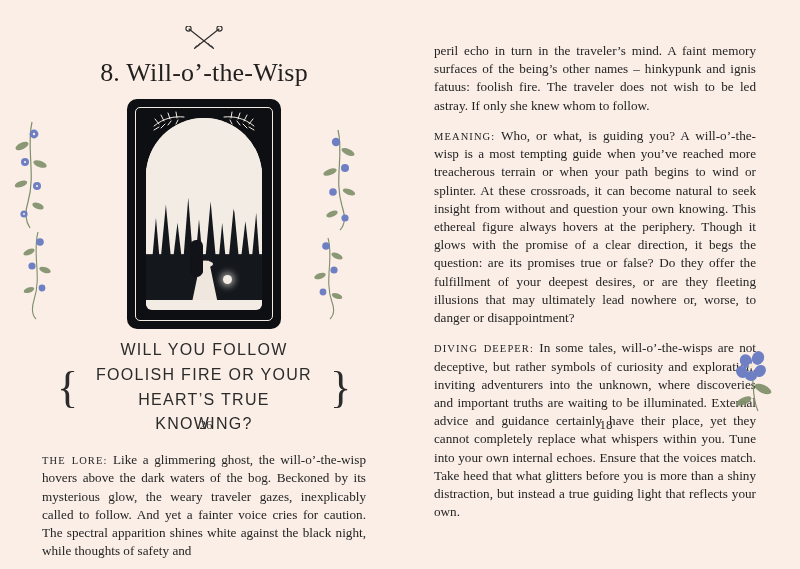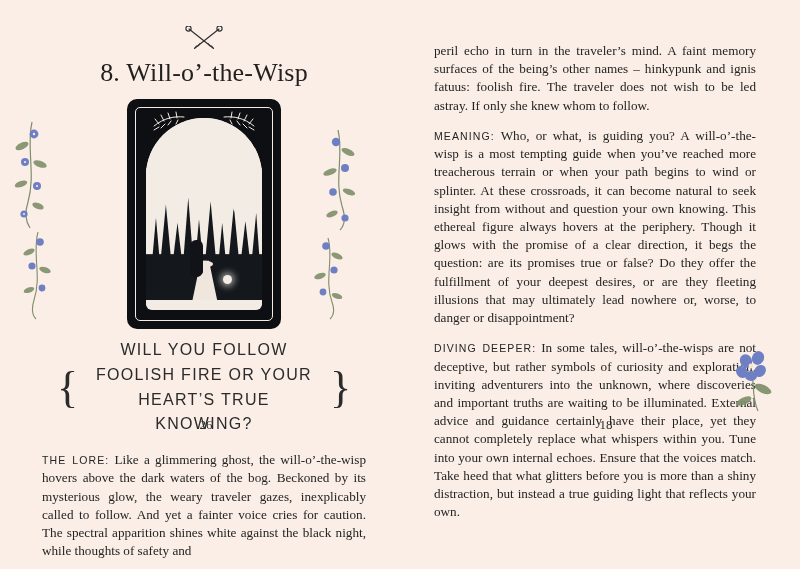--- a/index.html
+++ b/index.html
@@ -171,21 +171,21 @@
     line-height: 1.38;
     text-align: justify;
     color: #242424;
     margin: 0 0 11px 0;
     hyphens: auto;
   }
   .page-right .body-text {
     margin-bottom: 12px;
   }
   .label {
-    font-family: Liberation Sans, sans-serif;
+    font-family: Liberation Serif, serif;
     font-size: 10.5px;
     letter-spacing: 1.1px;
     text-transform: uppercase;
     color: #242424;
   }
 
   
   .folio {
     position: absolute;
     bottom: 18px;

